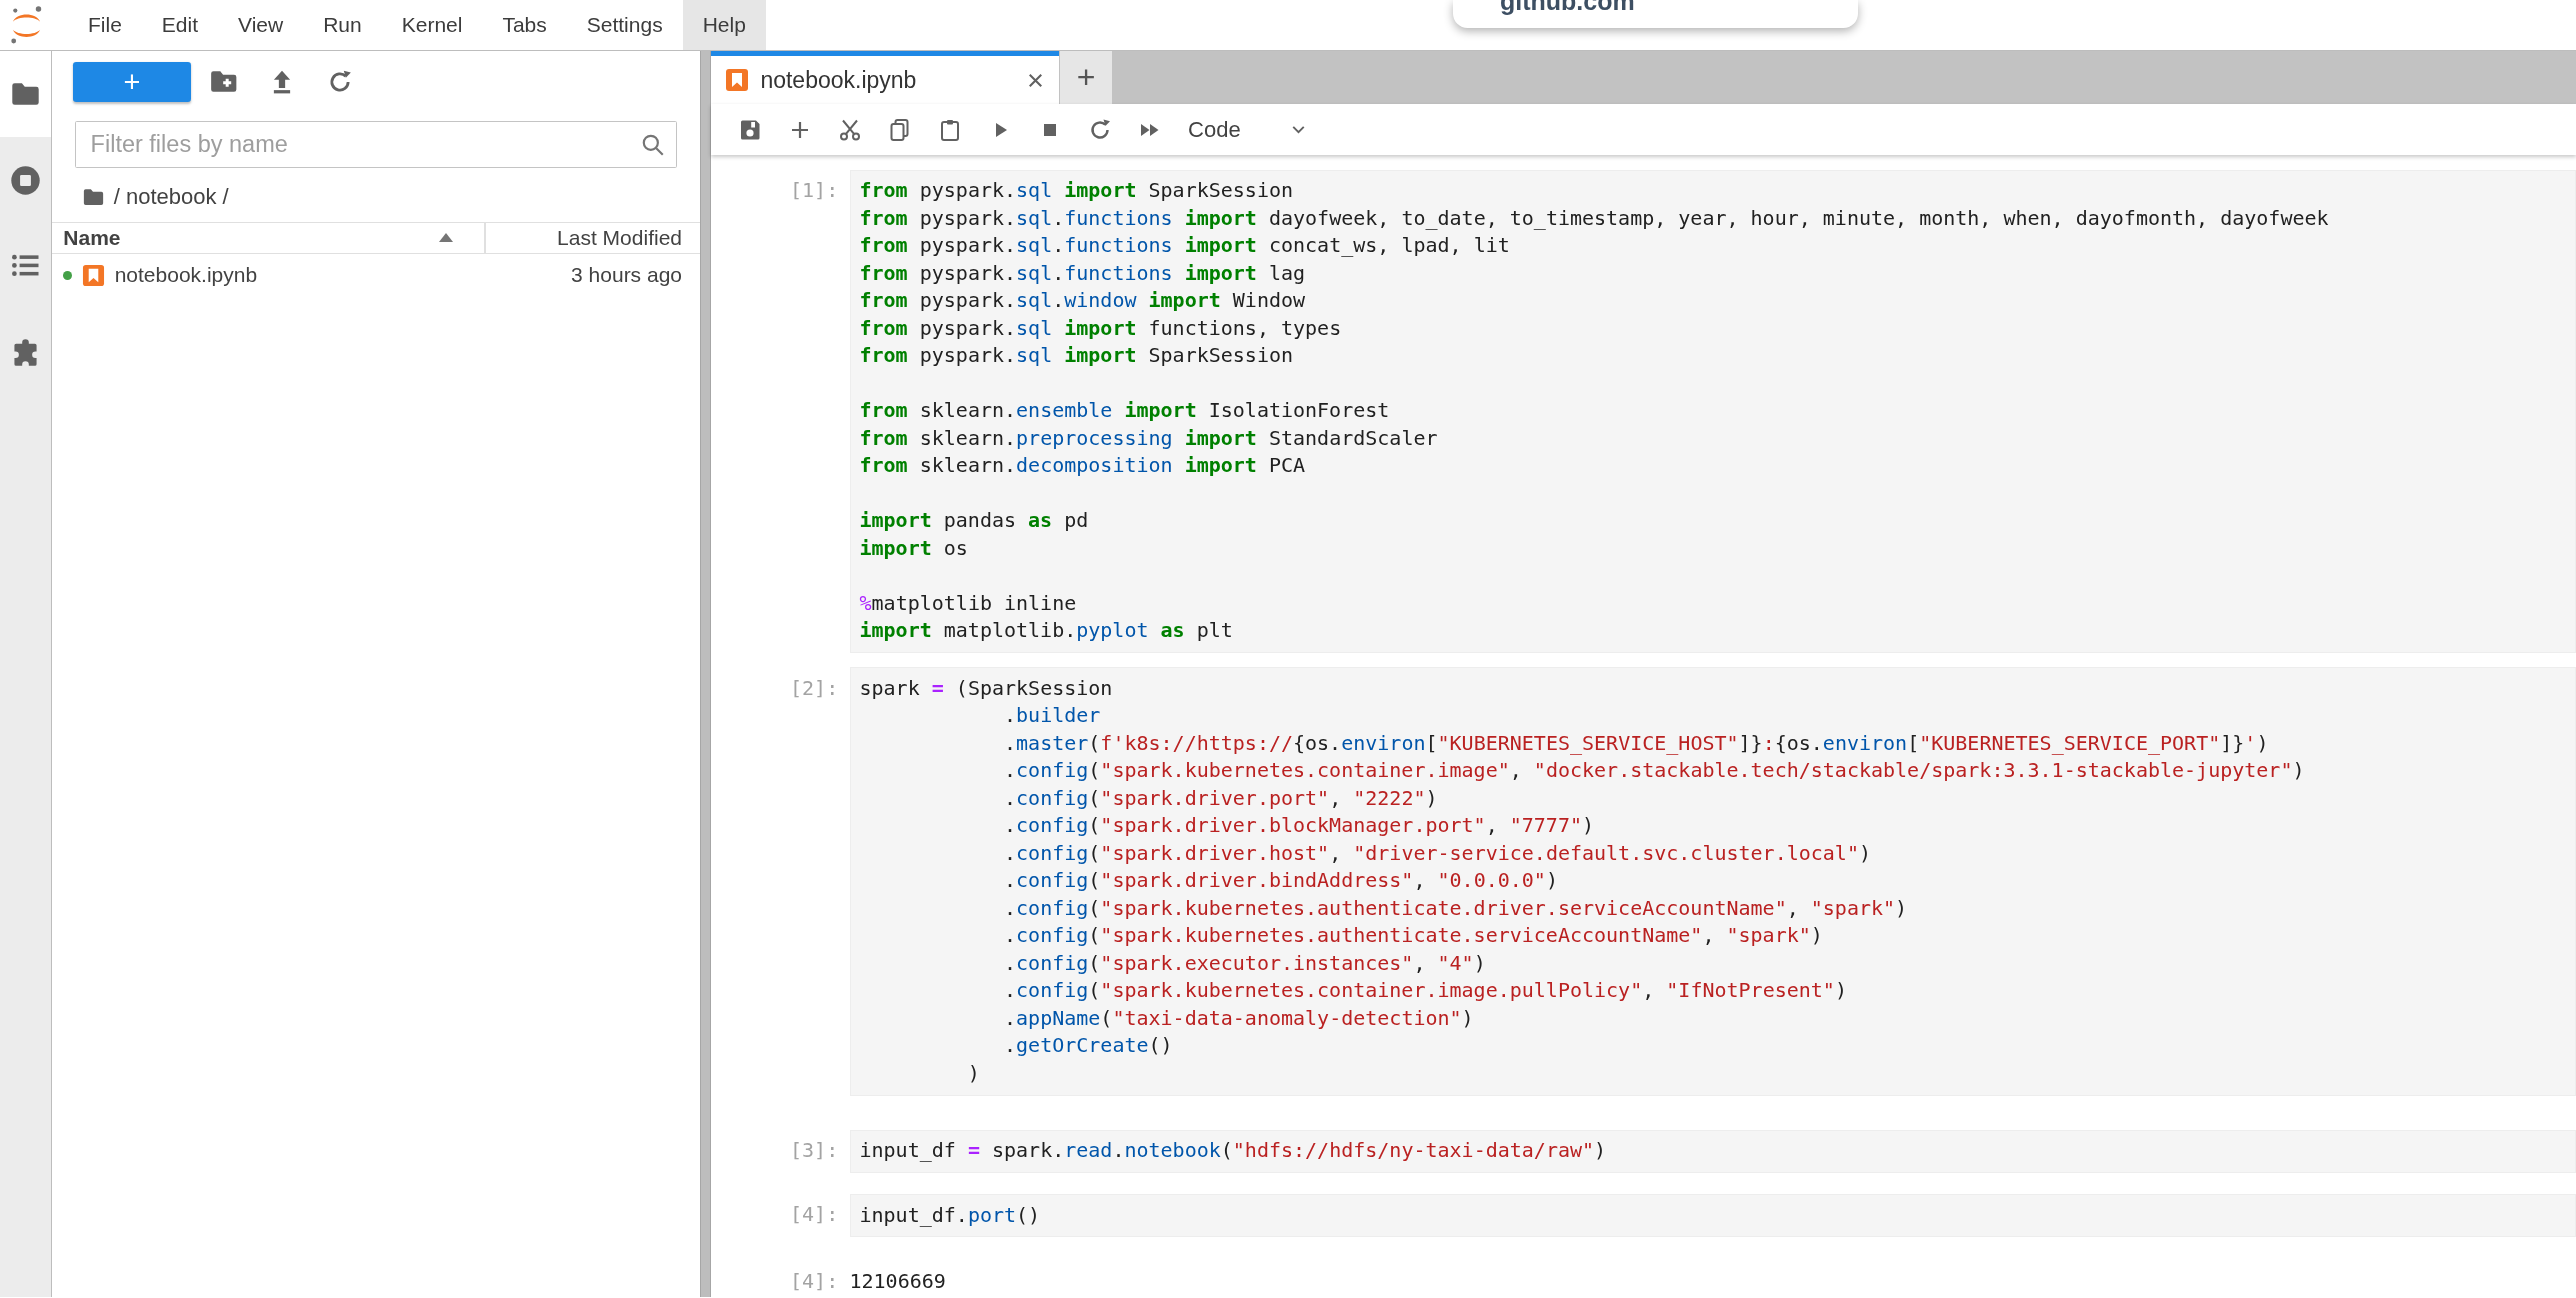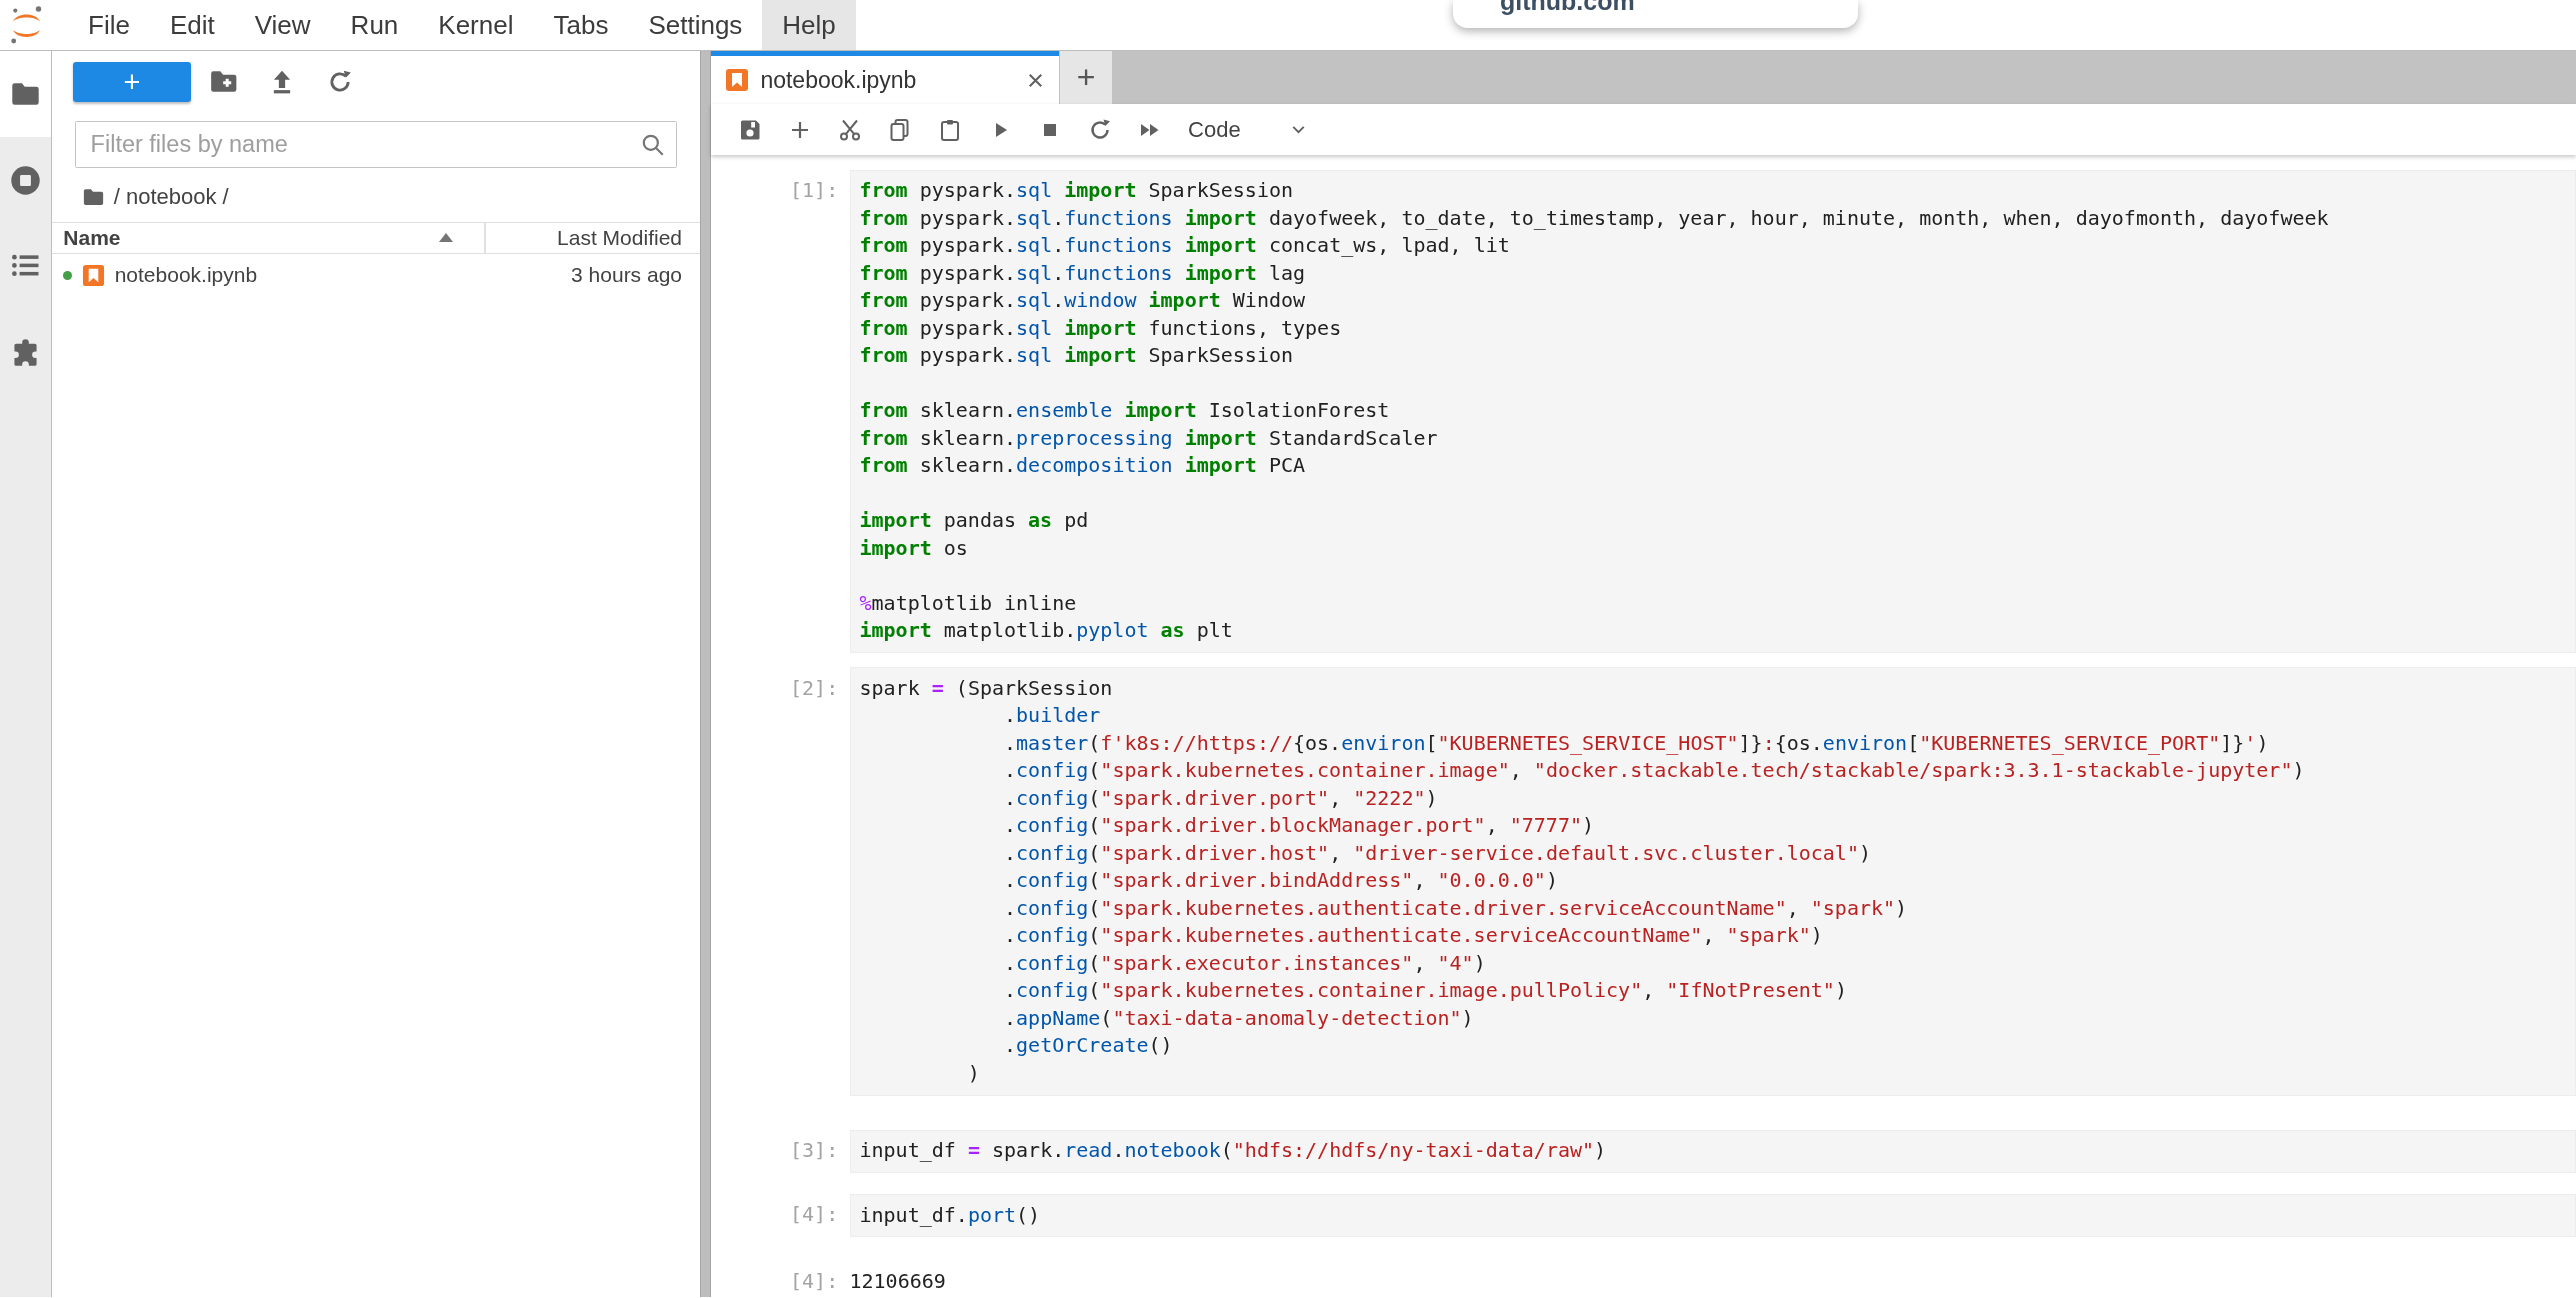--- a/index.html
+++ b/index.html
@@ -5,21 +5,21 @@
   * { box-sizing: border-box; margin: 0; padding: 0; }
   html,body { width: 2576px; height: 1299px; overflow: hidden; background:#fff;
               font-family:"Liberation Sans", sans-serif; }
   .app { position:relative; width:2576px; height:1299px; }
 
   
   .menubar { height:51px; background:#fff; border-bottom:1.6px solid #bdbdbd;
              display:flex; align-items:center; padding-left:8px; position:relative; z-index:2;}
   .logo { width:37px; height:40px; margin-right:23px; }
   .menu-items { display:flex; height:100%; align-items:stretch; }
-  .menu-item { display:flex; align-items:center; padding:0 20px; font-size:26px; color:#3c3c3c; cursor:default; }
+  .menu-item { display:flex; align-items:center; padding:0 20px; font-size:21px; color:#3c3c3c; cursor:default; }
   .menu-item.active { background:#e6e6e6; }
 
   
   .popup { position:absolute; left:1453px; top:0; width:405px; height:27.5px; background:#fff;
            border-radius:0 0 14.6px 14.6px; box-shadow:0 3.2px 9.7px rgba(0,0,0,.30); z-index:10; overflow:hidden;}
   .popup span { display:block; margin:-13px 0 0 47px; font-size:25px; font-weight:bold; color:#3d4f63; }
 
   
   .body { display:flex; height:1246px; }
 

